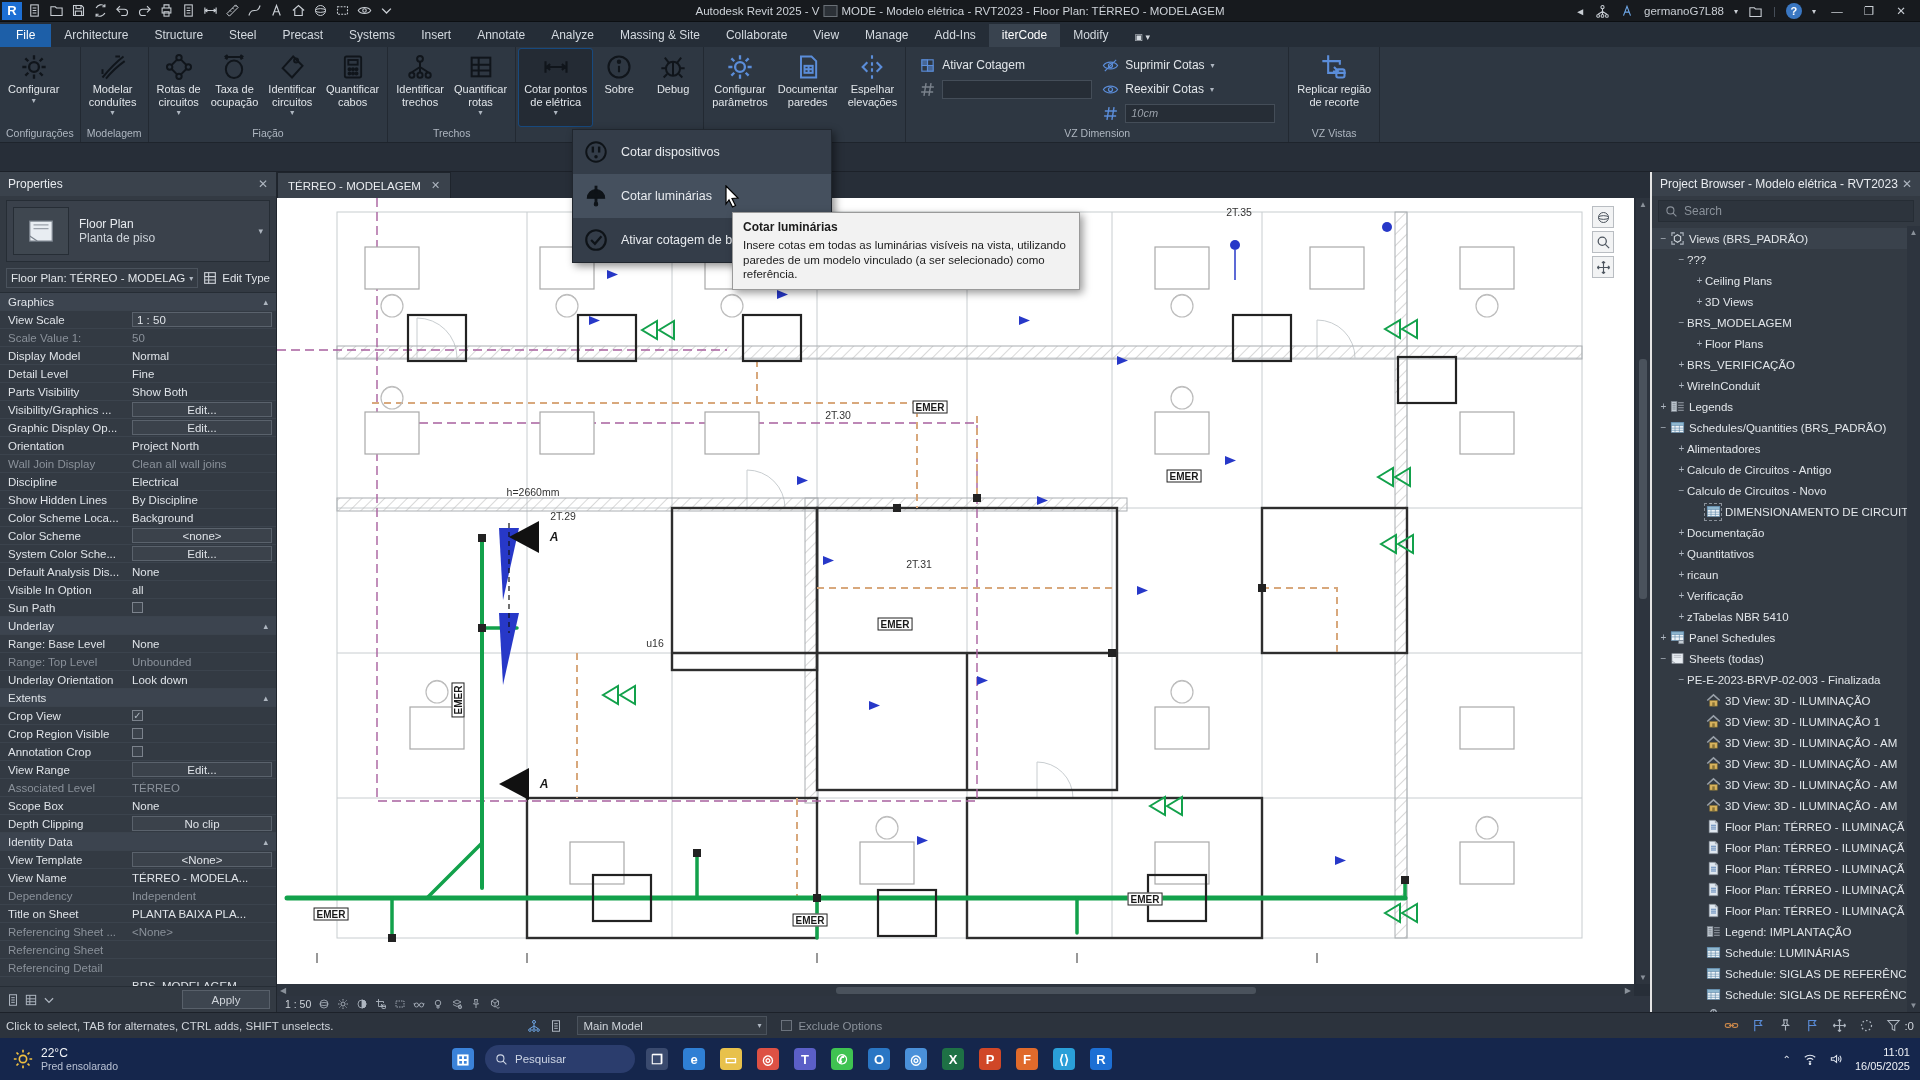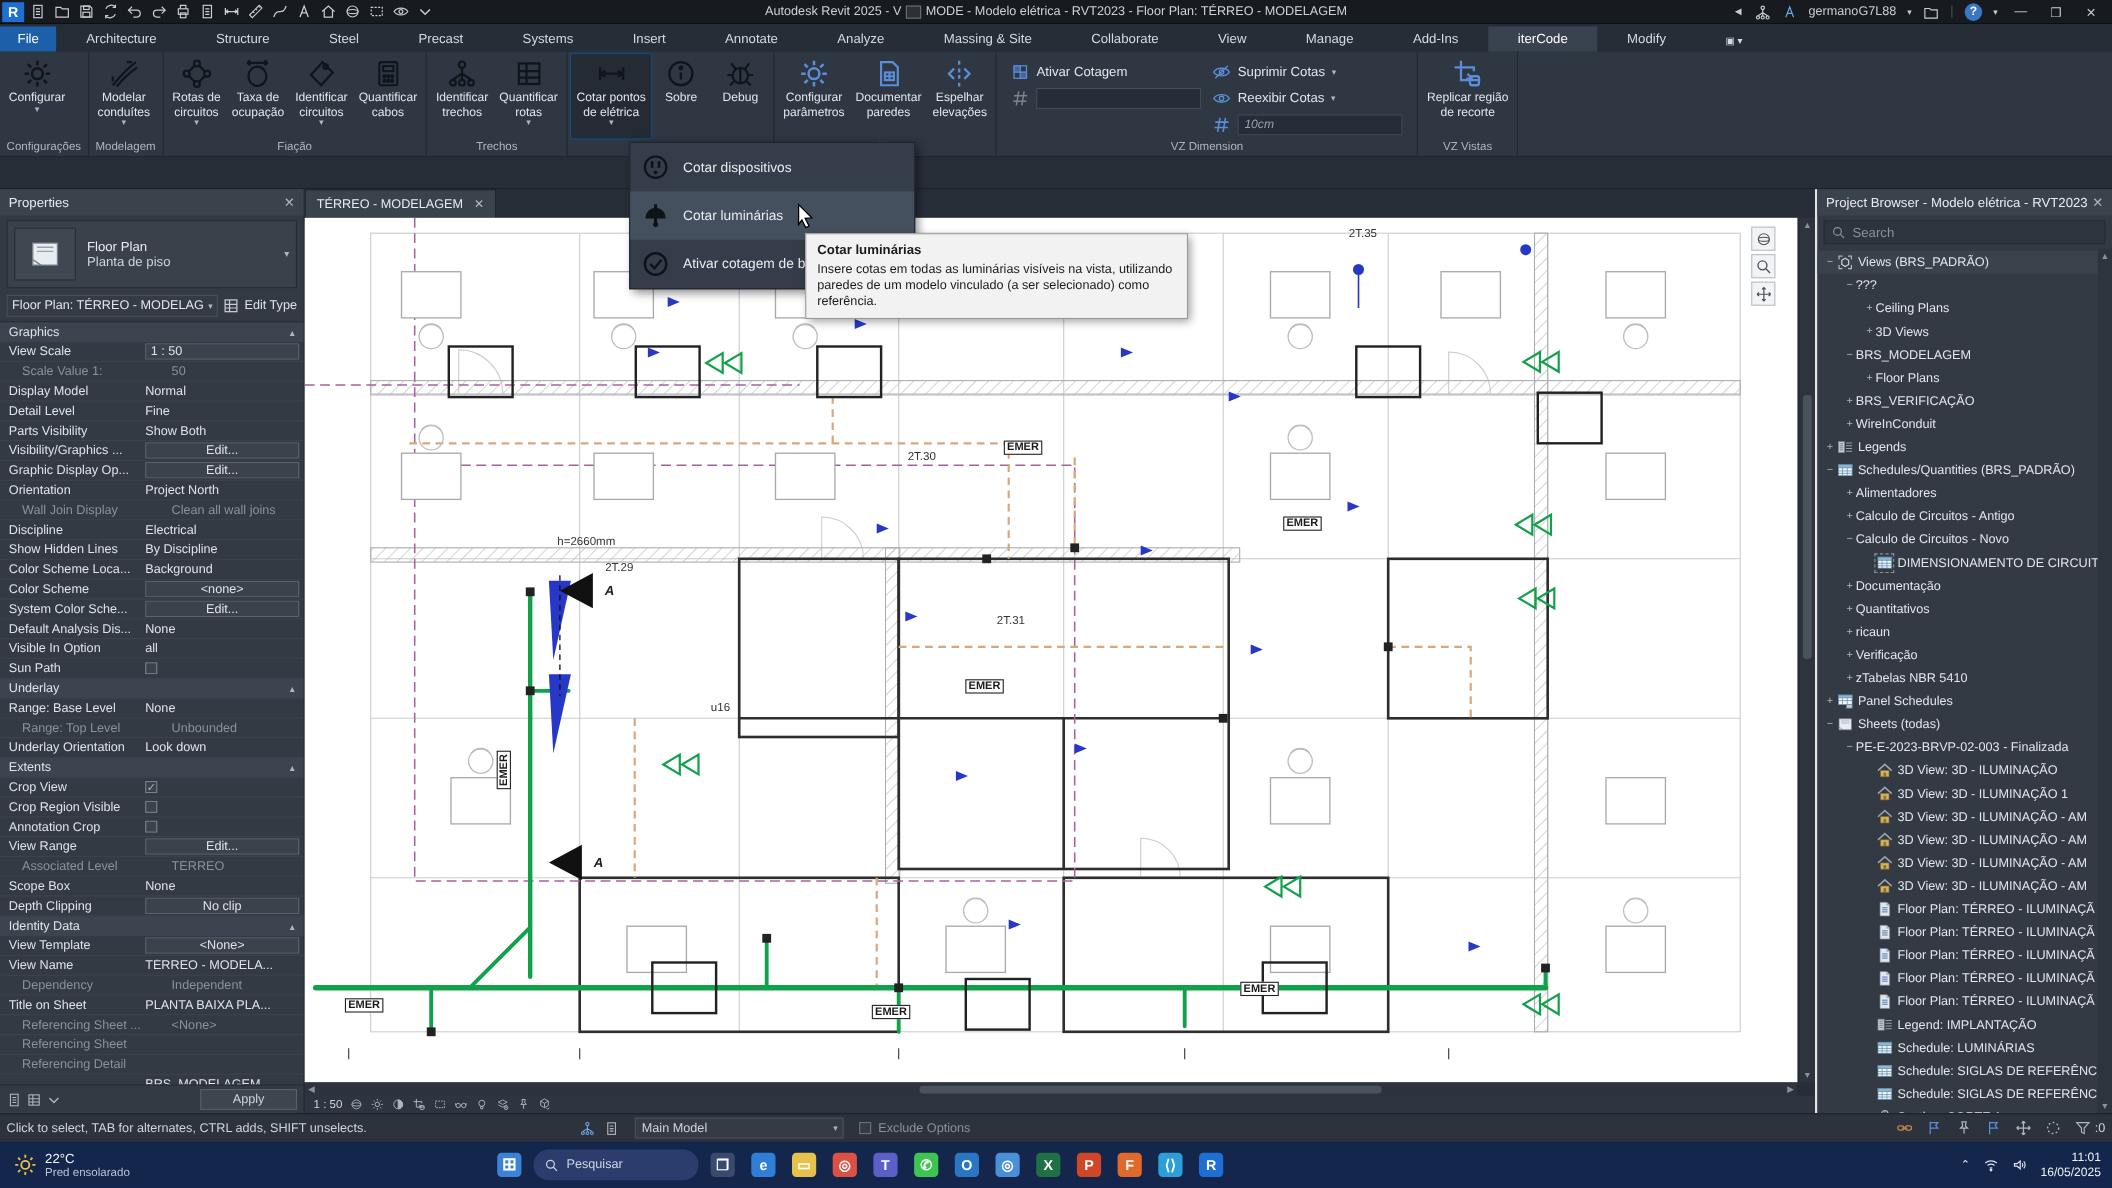--- a/index.html
+++ b/index.html
@@ -18,21 +18,21 @@
          display:flex;align-items:center;justify-content:center;}
   #title{position:absolute;left:50%;top:0;transform:translateX(-50%);height:22px;display:flex;
          align-items:center;gap:4px;white-space:nowrap;color:#cdd2d8;font-size:11.5px;}
   .titlebox{width:14px;height:12px;border:1px solid #6a7076;background:#2c3137;display:inline-block;}
   #titleright{position:absolute;right:0;top:0;height:22px;display:flex;align-items:center;gap:10px;
               padding-right:8px;color:#c9ced4;font-size:11.5px;}
   #titleright .wbtn{width:22px;text-align:center;cursor:default;}
   
   #tabbar{position:absolute;left:0;top:22px;width:1920px;height:25px;background:#252d37;
           display:flex;align-items:flex-end;}
-  .rtab{padding:4px 27px 5px;font-size:12px;color:#d4dae0;cursor:default;}
+  .rtab{padding:4px 13px 5px;font-size:12px;color:#d4dae0;cursor:default;}
   .rtab.file{background:#1d5fa8;color:#fff;padding:4px 16px 5px;}
   .rtab.active{background:#39434f;color:#fff;}
   
   #ribbon{position:absolute;left:0;top:47px;width:1920px;height:96px;background:#2e3742;
           display:flex;align-items:stretch;border-bottom:1px solid #1e242c;}
   .rgroup{display:flex;flex-direction:column;border-right:1px solid #222932;}
   .rgbtns{flex:1;display:flex;align-items:stretch;padding:2px 3px 0;}
   .rglabel{height:16px;font-size:10.5px;color:#aeb6c0;text-align:center;line-height:15px;
            padding:0 6px;white-space:nowrap;}
   .rbtn{min-width:54px;padding:4px 5px 1px;display:flex;flex-direction:column;align-items:center;
@@ -62,21 +62,21 @@
   #ptype .t1{font-size:12px;color:#e8ebef;}
   #ptype .t2{font-size:12px;color:#cdd3d9;}
   #pselrow{display:flex;align-items:center;gap:4px;padding:2px 6px 4px;border-bottom:1px solid #262d35;}
   #pselect{flex:1;height:20px;border:1px solid #4a525c;background:#343b44;display:flex;
            align-items:center;justify-content:space-between;padding:0 4px;font-size:11.5px;color:#e2e6ea;}
   #edittype{display:flex;align-items:center;gap:4px;font-size:11.5px;color:#dfe3e8;}
   #prows{flex:1;overflow:hidden;}
   .prow{height:18px;display:flex;align-items:center;border-bottom:1px solid #3b434d;font-size:11.5px;}
   .prow .pl{width:128px;padding-left:8px;color:#dfe3e8;overflow:hidden;white-space:nowrap;}
   .prow .pv{flex:1;padding:0 4px;color:#dfe3e8;overflow:hidden;white-space:nowrap;}
-  .prow.dis .pl,.prow.dis .pv{color:#8a919a;margin-left:12px;}
+  .prow.dis .pl,.prow.dis .pv{color:#8a919a;}
   .prow.sec{background:#3c444f;font-size:11.5px;color:#eef1f4;}
   .prow.sec .pl{width:auto;flex:1;}
   .prow.sec .caret{padding-right:8px;color:#aeb6c0;font-size:9px;}
   .pbox{width:100%;height:15px;border:1px solid #5a626c;background:#3b424b;display:flex;
         align-items:center;padding:0 4px;}
   .pbtn{width:100%;height:15px;border:1px solid #5a626c;background:#3b424b;text-align:center;
         line-height:14px;}
   .pchk{width:11px;height:11px;border:1px solid #7b828c;background:#3b424b;display:flex;
         align-items:center;justify-content:center;font-size:10px;color:#aeb6c0;}
   #pfoot{height:26px;display:flex;align-items:center;justify-content:space-between;

